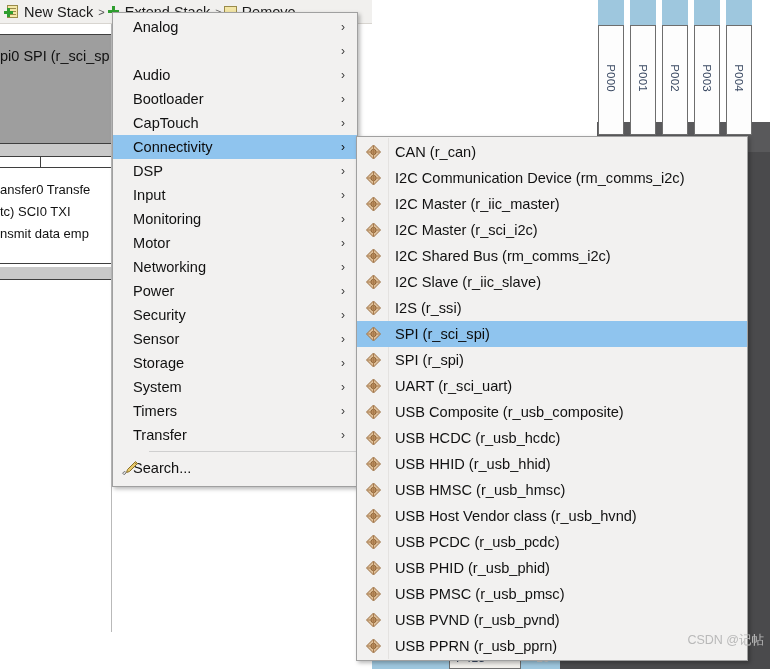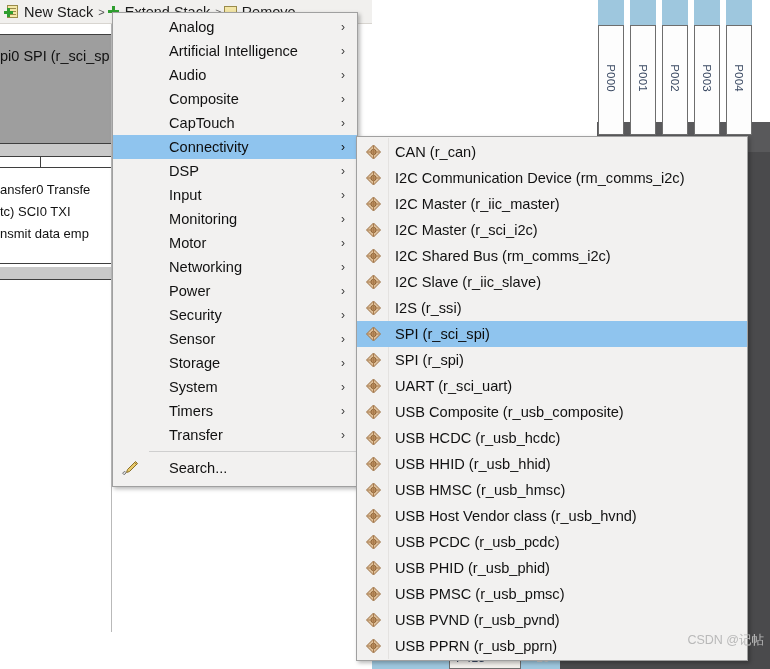--- a/index.html
+++ b/index.html
@@ -243,21 +243,21 @@
   }
   #menu-connectivity {
     left: 356px; top: 136px;
     width: 392px; height: 525px;
   }
   .menu-item {
     position: relative;
     display: flex;
     align-items: center;
     height: 24px;
-    padding-left: 56px;
+    padding-left: 20px;
     padding-right: 8px;
     font-size: 14.6px;
     color: #111111;
     white-space: nowrap;
     cursor: default;
     box-sizing: border-box;
   }
   .menu-item.sel {
     background: #8fc4ee;
   }
@@ -399,29 +399,28 @@
       <div class="bp-num" style="left:164px;top:3px;">19</div>
     </div>
   </div>
 
   <div class="menu" id="menu-categories">
     <div class="menu-item">
       <span class="label">Analog</span>
       <span class="arrow">›</span>
     </div>
     <div class="menu-item">
-      <span class="label">Artificial Intelligence</span>
       <span class="arrow">›</span>
     </div>
     <div class="menu-item">
       <span class="label">Audio</span>
       <span class="arrow">›</span>
     </div>
     <div class="menu-item">
-      <span class="label">Composite</span>
+      <span class="label">Bootloader</span>
       <span class="arrow">›</span>
     </div>
     <div class="menu-item">
       <span class="label">CapTouch</span>
       <span class="arrow">›</span>
     </div>
     <div class="menu-item sel">
       <span class="label">Connectivity</span>
       <span class="arrow">›</span>
     </div>

